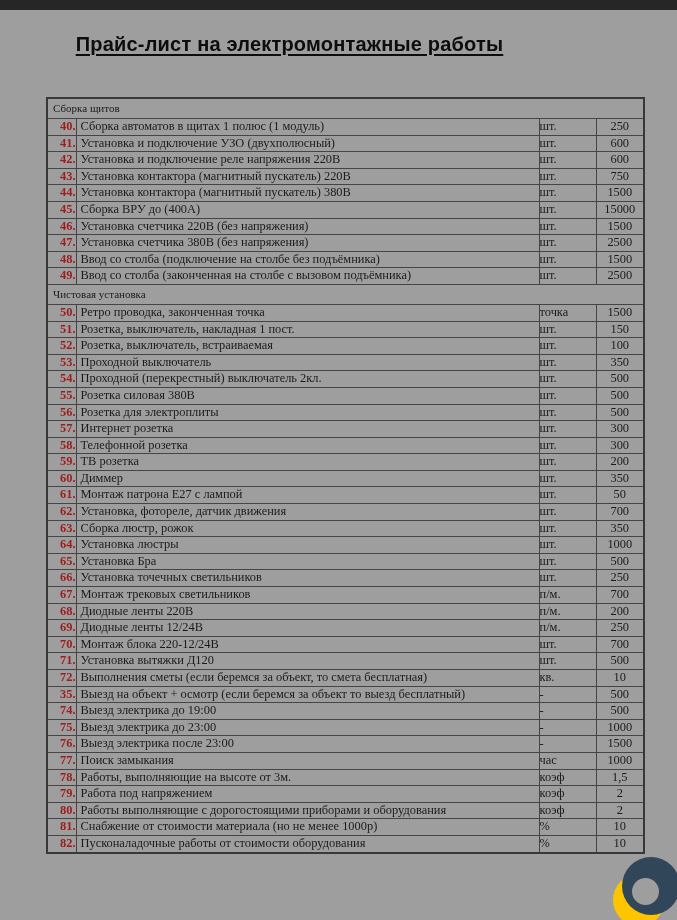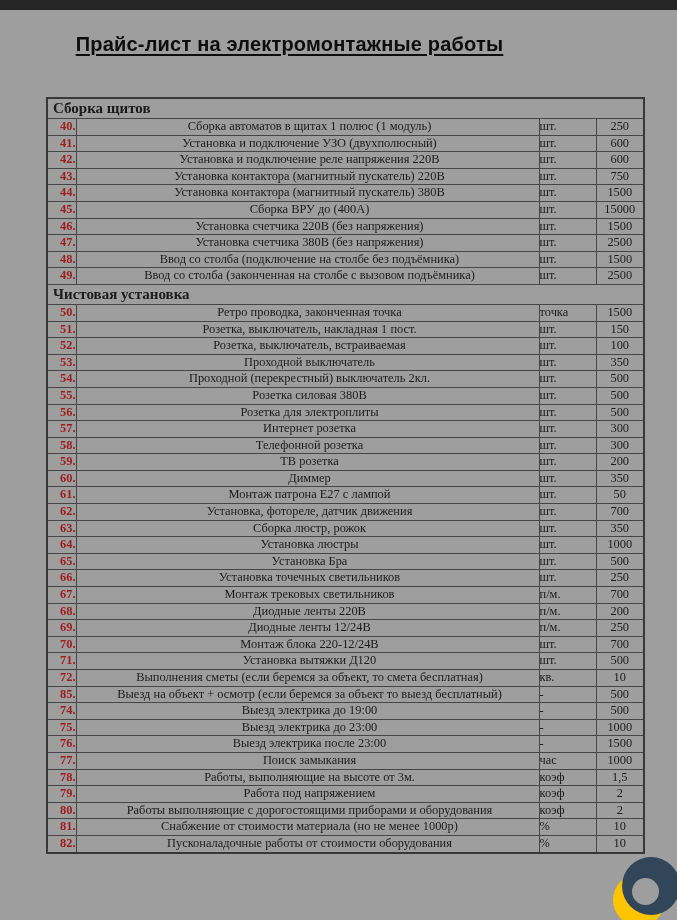--- a/index.html
+++ b/index.html
@@ -38,40 +38,40 @@
     border:1px solid #454545;
     overflow:hidden;
     white-space:nowrap;
   }
   .price-table{border:2px solid #383838;}
   col.c-num{width:29px;}
   col.c-desc{width:463px;}
   col.c-unit{width:57px;}
   col.c-price{width:48px;}
   tr.section-row td{
-    font-weight:bold;
-    font-size:15px;
+    font-weight:normal;
+    font-size:11px;
     height:19px;
     line-height:19px;
     padding:0 12px 0 5px;
   }
   tr.item-row td{
     height:15.6px;
     line-height:15.6px;
     font-size:12.4px;
     padding:0;
   }
   tr.item-row td.num{
     text-align:right;
     font-weight:bold;
     color:#9e1c1c;
   }
   tr.item-row td.desc{
     padding-left:4px;
-    text-align:center;
+    text-align:left;
   }
   tr.item-row td.unit{text-align:left;}
   tr.item-row td.price{text-align:center;}
   tr.note-row td{
     font-weight:bold;
     font-style:italic;
     font-size:13px;
     height:23px;
     line-height:23px;
     padding:0 0 0 5px;
@@ -296,21 +296,21 @@
         <td class="unit">шт.</td>
         <td class="price">500</td>
       </tr>
       <tr class="item-row">
         <td class="num">72.</td>
         <td class="desc">Выполнения сметы (если беремся за объект, то смета бесплатная)</td>
         <td class="unit">кв.</td>
         <td class="price">10</td>
       </tr>
       <tr class="item-row">
-        <td class="num">85.</td>
+        <td class="num">35.</td>
         <td class="desc">Выезд на объект + осмотр (если беремся за объект то выезд бесплатный)</td>
         <td class="unit">-</td>
         <td class="price">500</td>
       </tr>
       <tr class="item-row">
         <td class="num">74.</td>
         <td class="desc">Выезд электрика до 19:00</td>
         <td class="unit">-</td>
         <td class="price">500</td>
       </tr>

